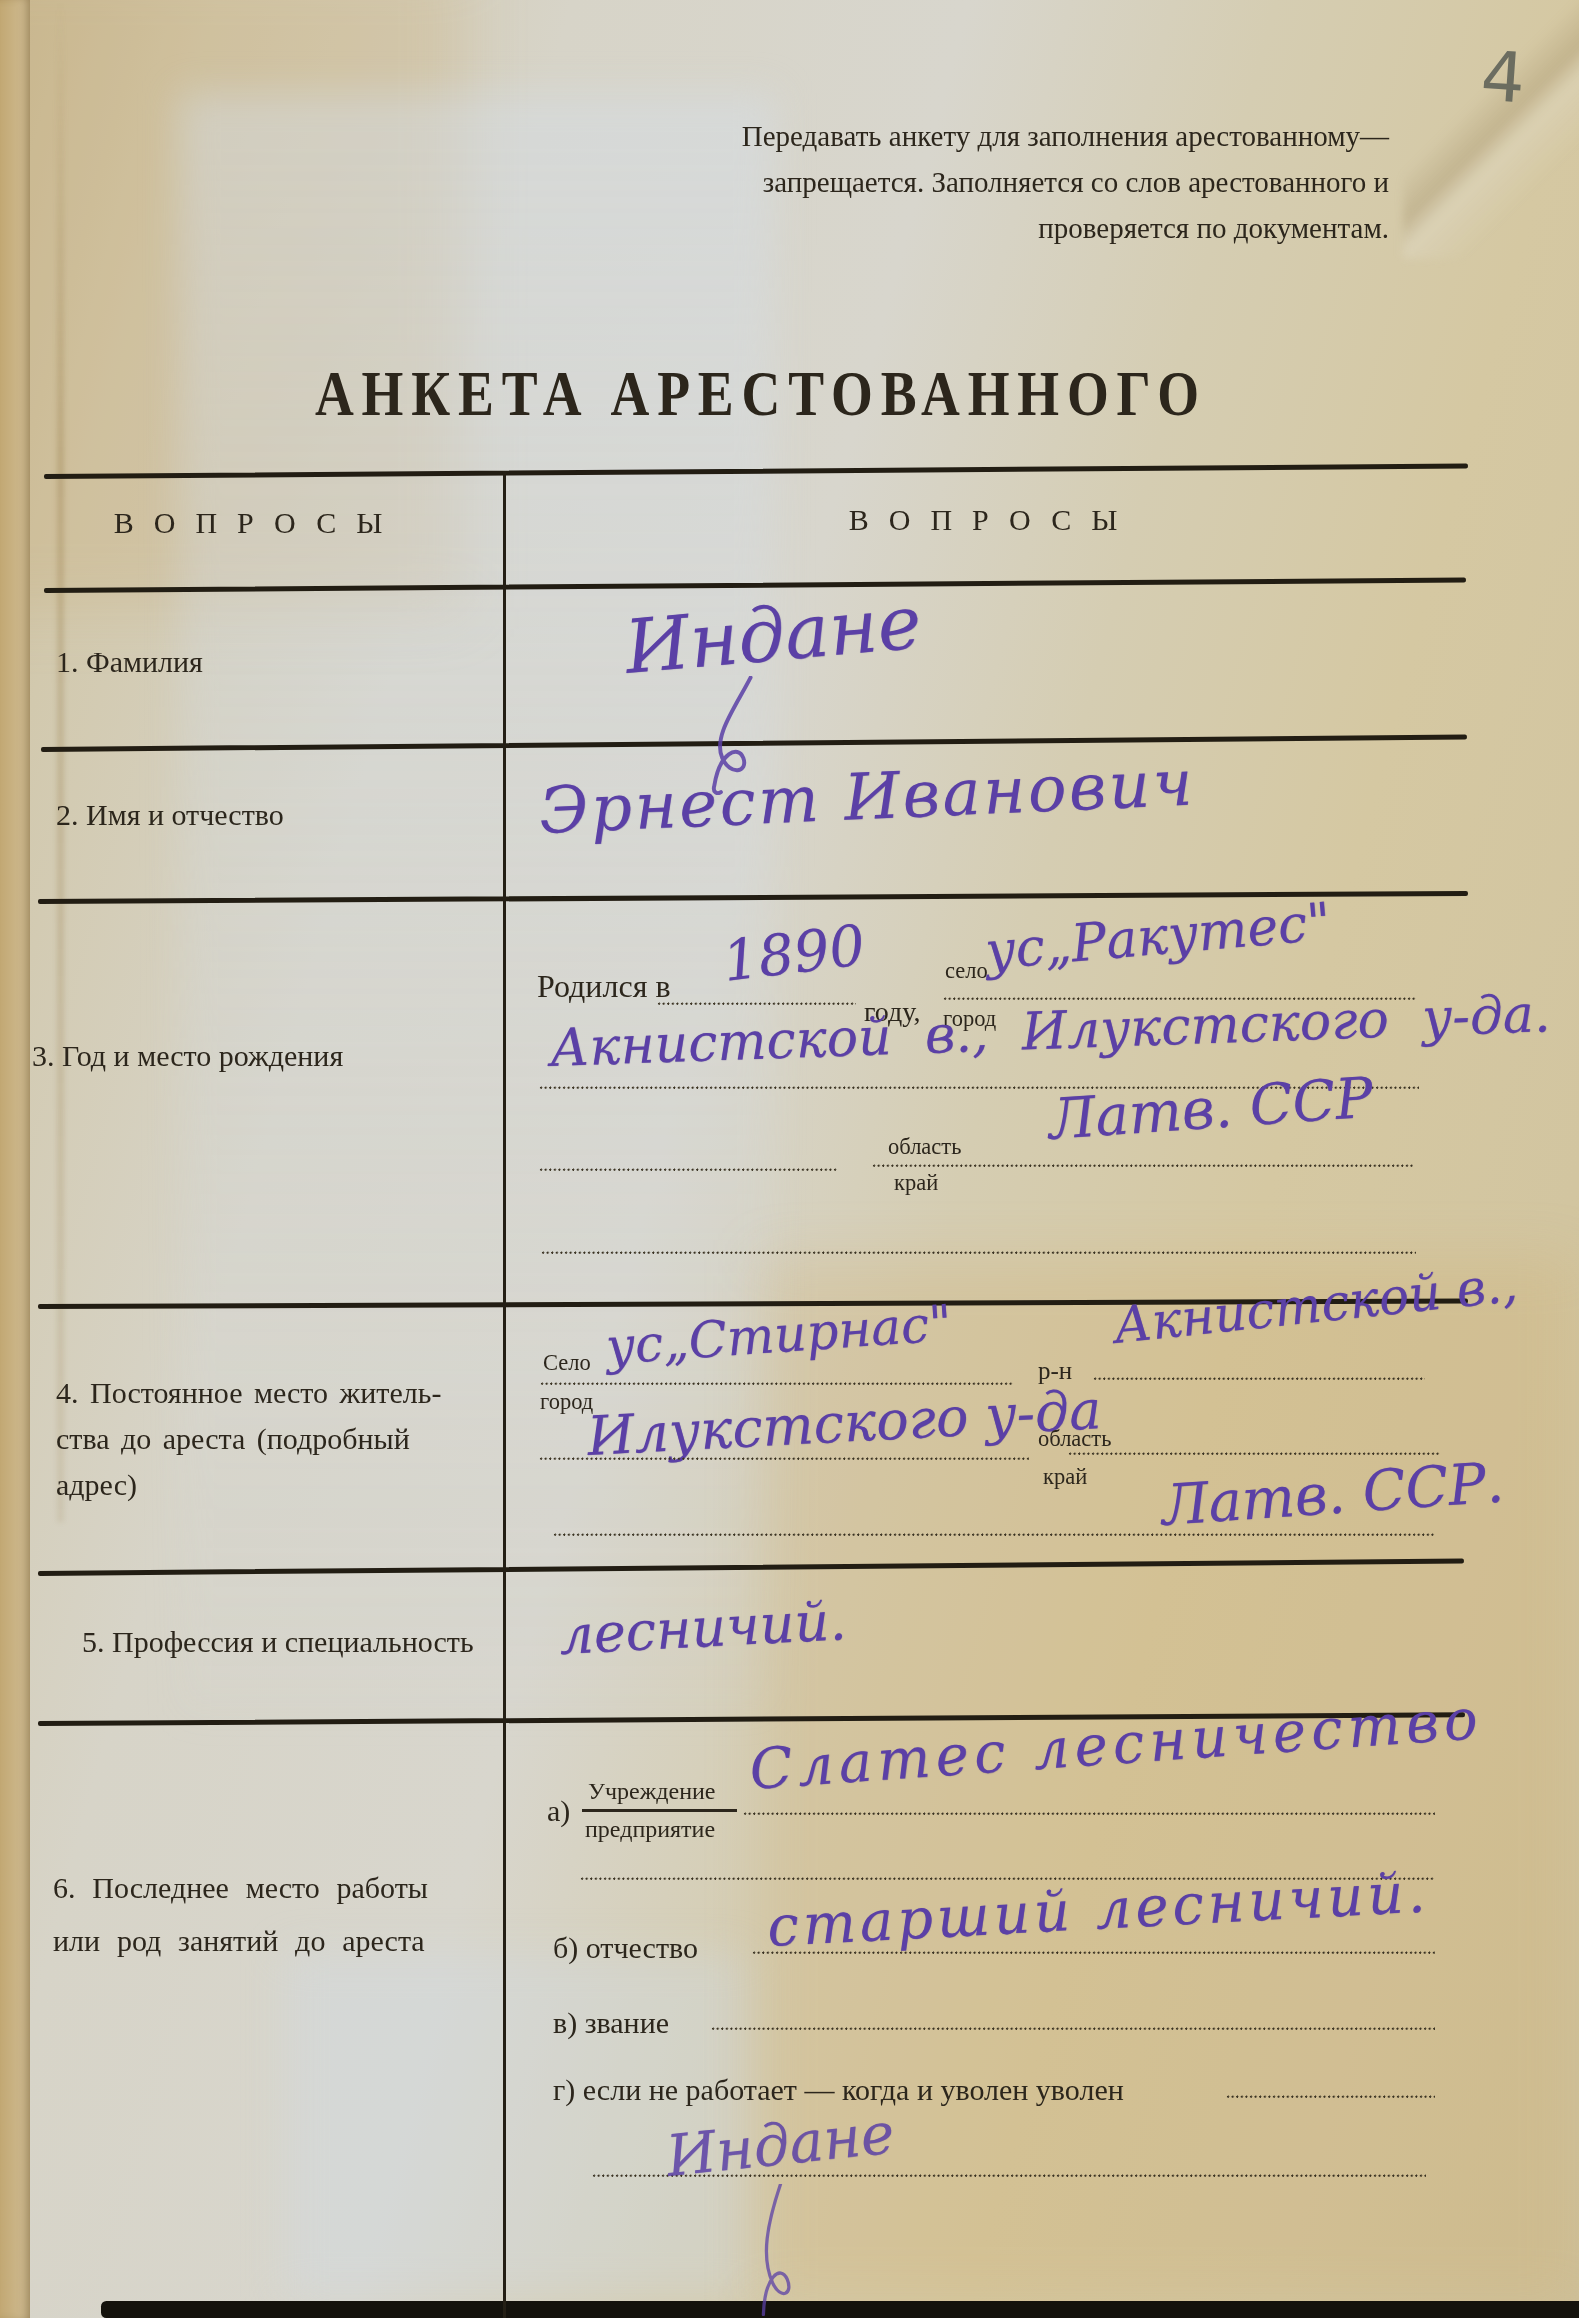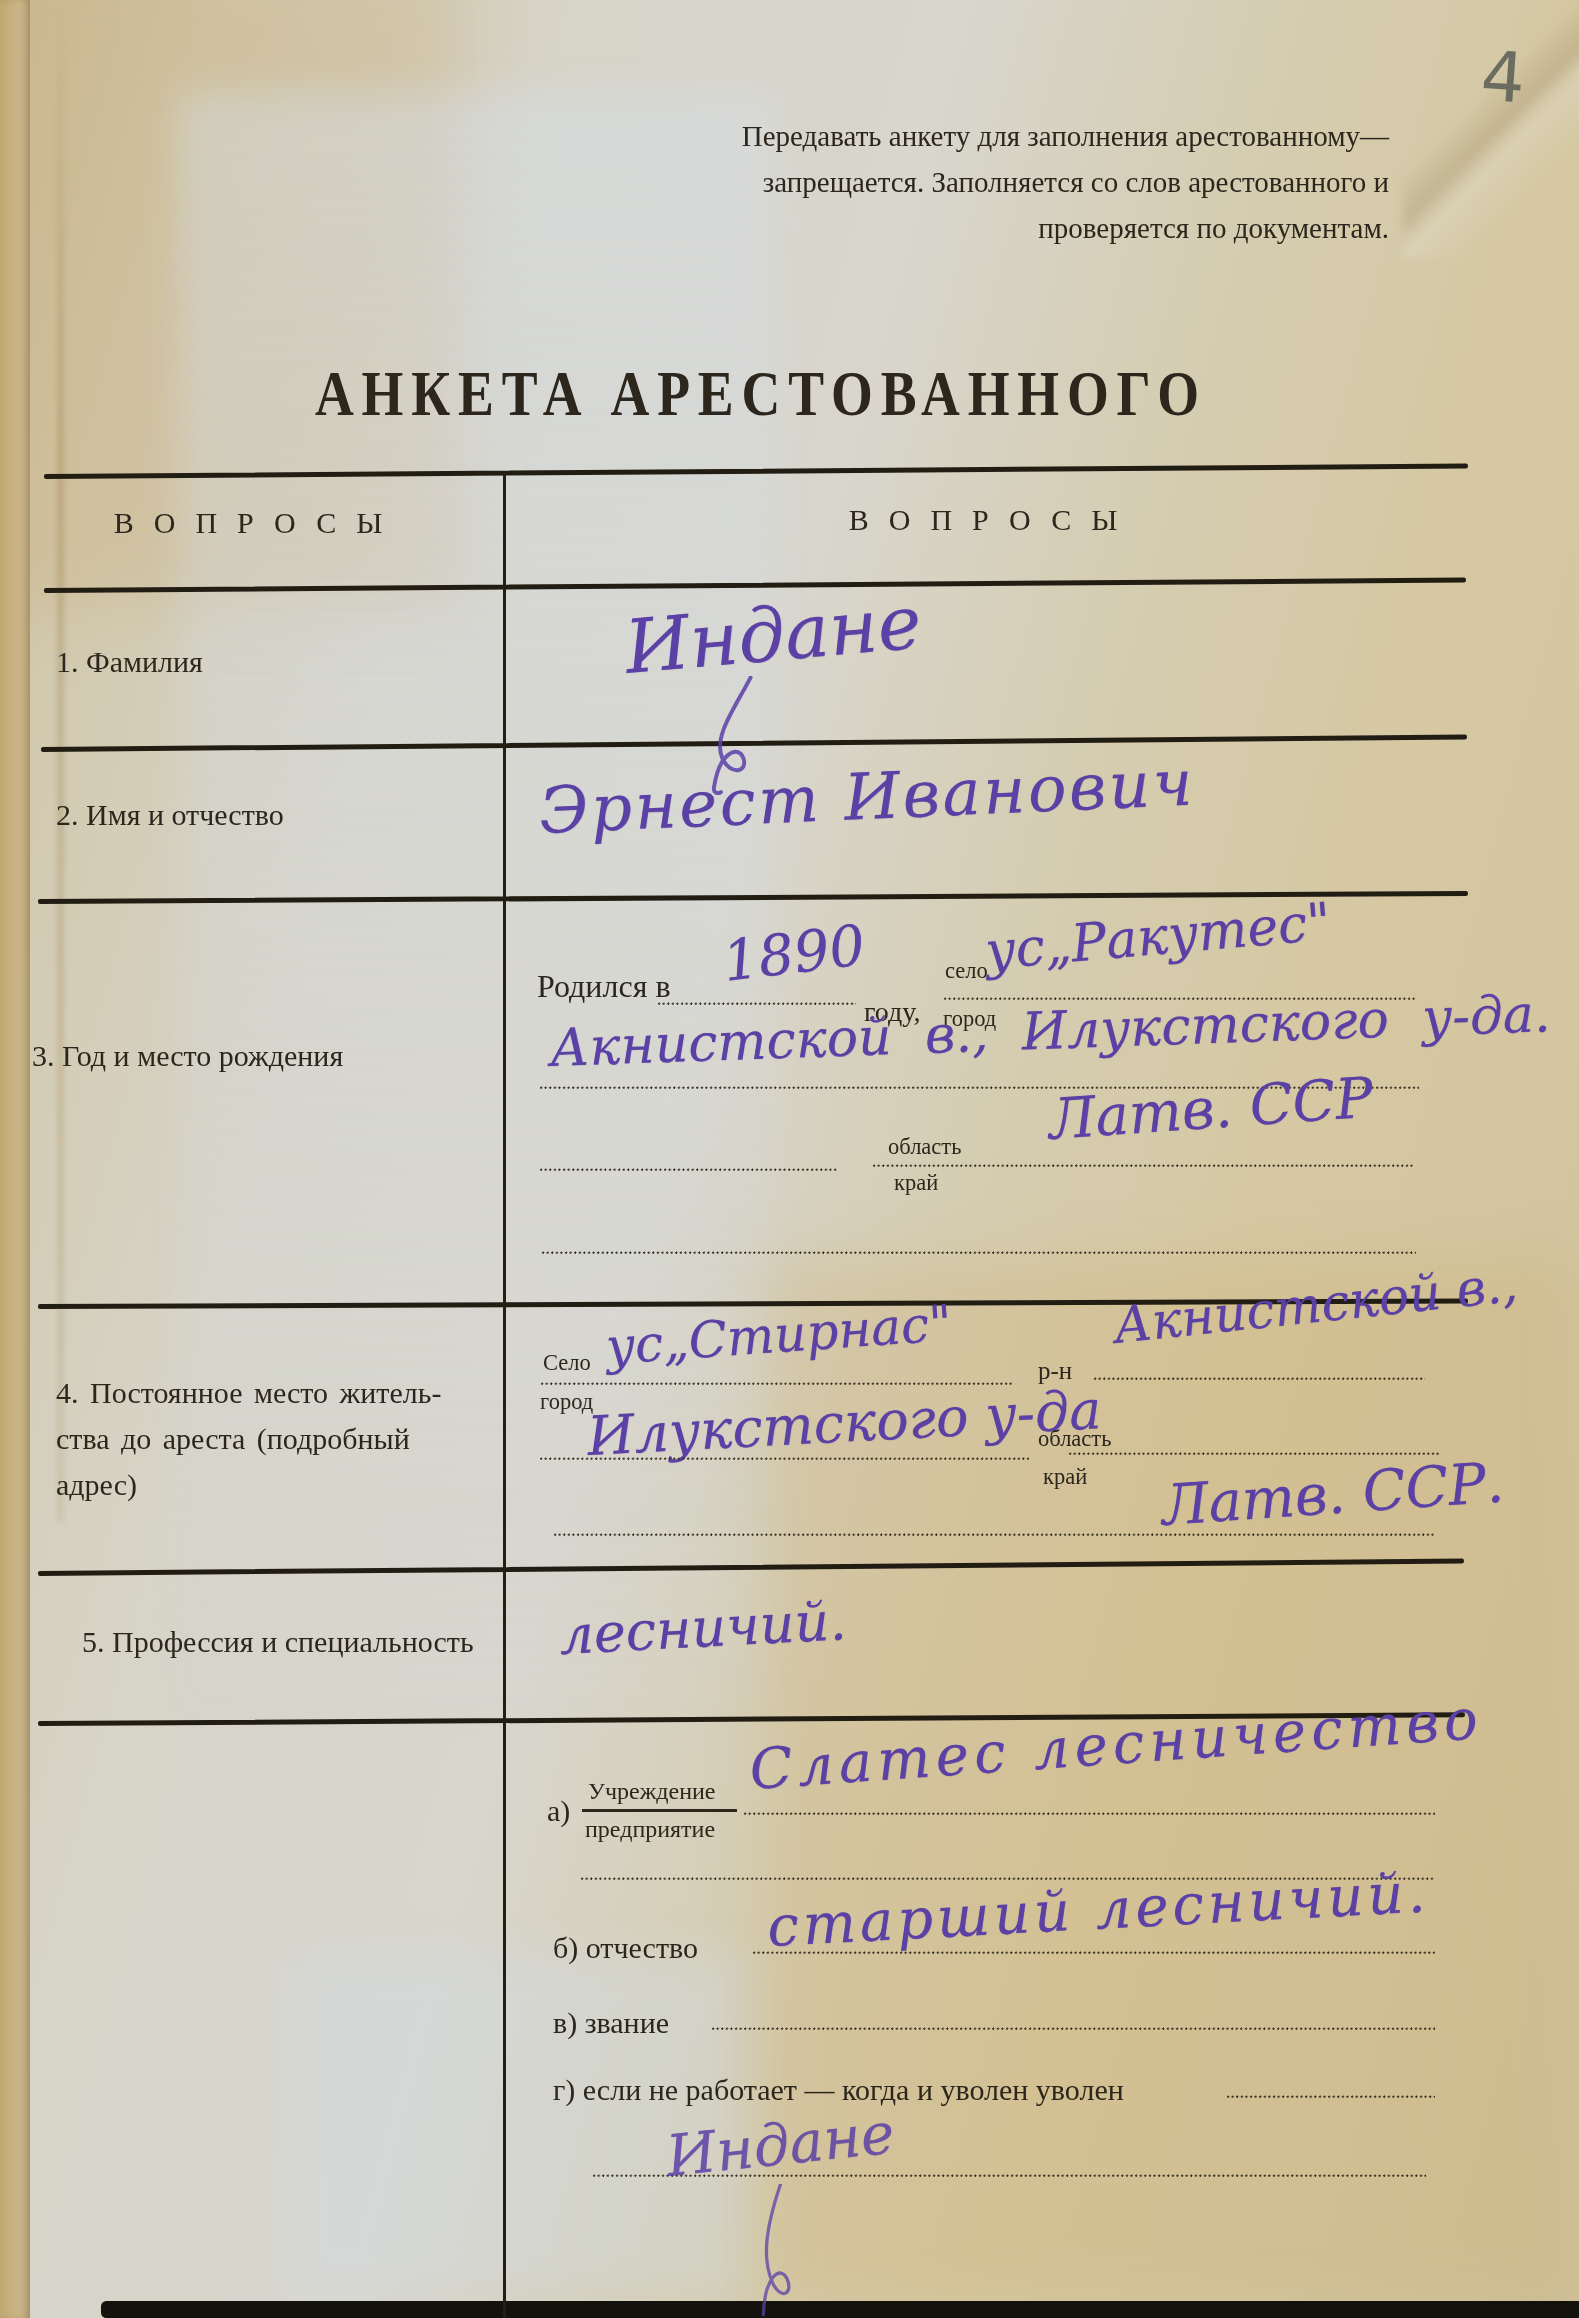--- a/index.html
+++ b/index.html
@@ -147,20 +147,22 @@
   <div class="pr" id="hdr-q">ВОПРОСЫ</div>
   <div class="pr" id="hdr-a">ВОПРОСЫ</div>
 
   <div class="q" id="q1">1. Фамилия</div>
   <div class="q" id="q2">2. Имя и отчество</div>
   <div class="q" id="q3">3. Год и место рождения</div>
   <div class="q preline" id="q4">4. Постоянное место житель-
 ства до ареста (подробный
 адрес)</div>
   <div class="q" id="q5">5. Профессия и специальность</div>
+  <div class="q preline" id="q6">6. Последнее место работы
+или род занятий до ареста</div>
 
   <div class="hw" id="hw-surname">Индане</div>
   <svg id="flourish1" width="79" height="119" viewBox="0 0 120 180">
     <path d="M95,2 C70,50 38,92 52,124 C64,152 92,146 84,124 C76,104 48,116 40,166 C37,176 44,180 50,176" fill="none" stroke="#5b40a6" stroke-width="6" stroke-linecap="round" opacity=".85"></path>
   </svg>
 
   <div class="hw" id="hw-name">Эрнест Иванович</div>
 
   <div class="pr" id="r3-born">Родился в</div>
   <div class="hw" id="hw-year">1890</div>

